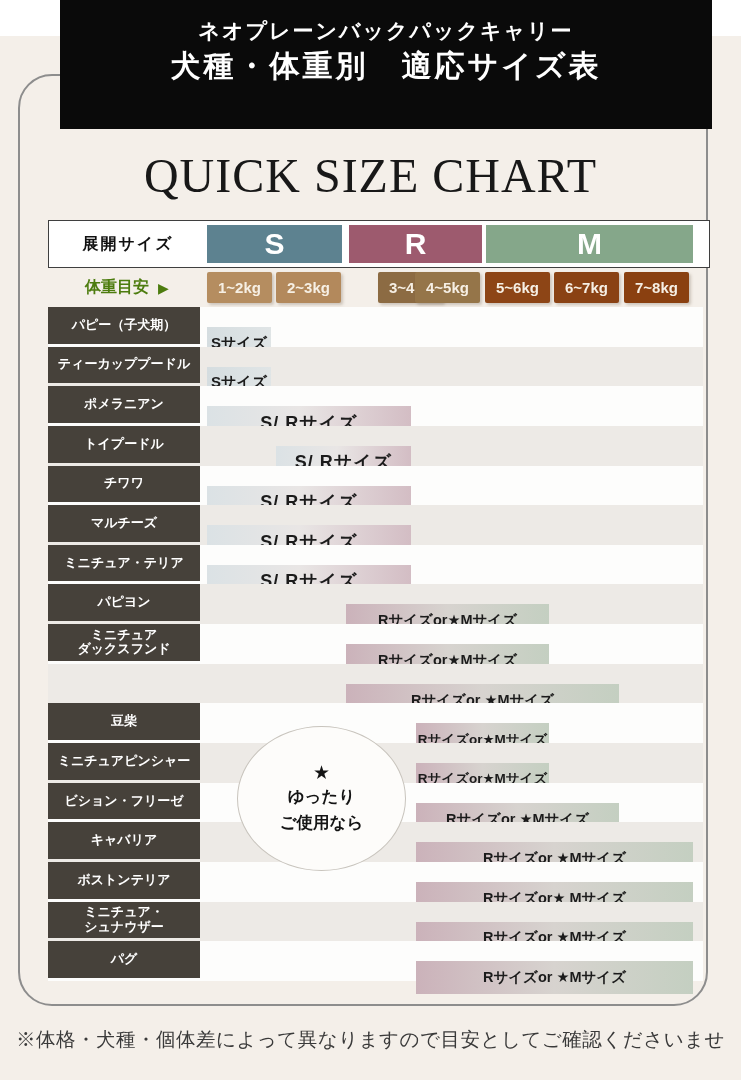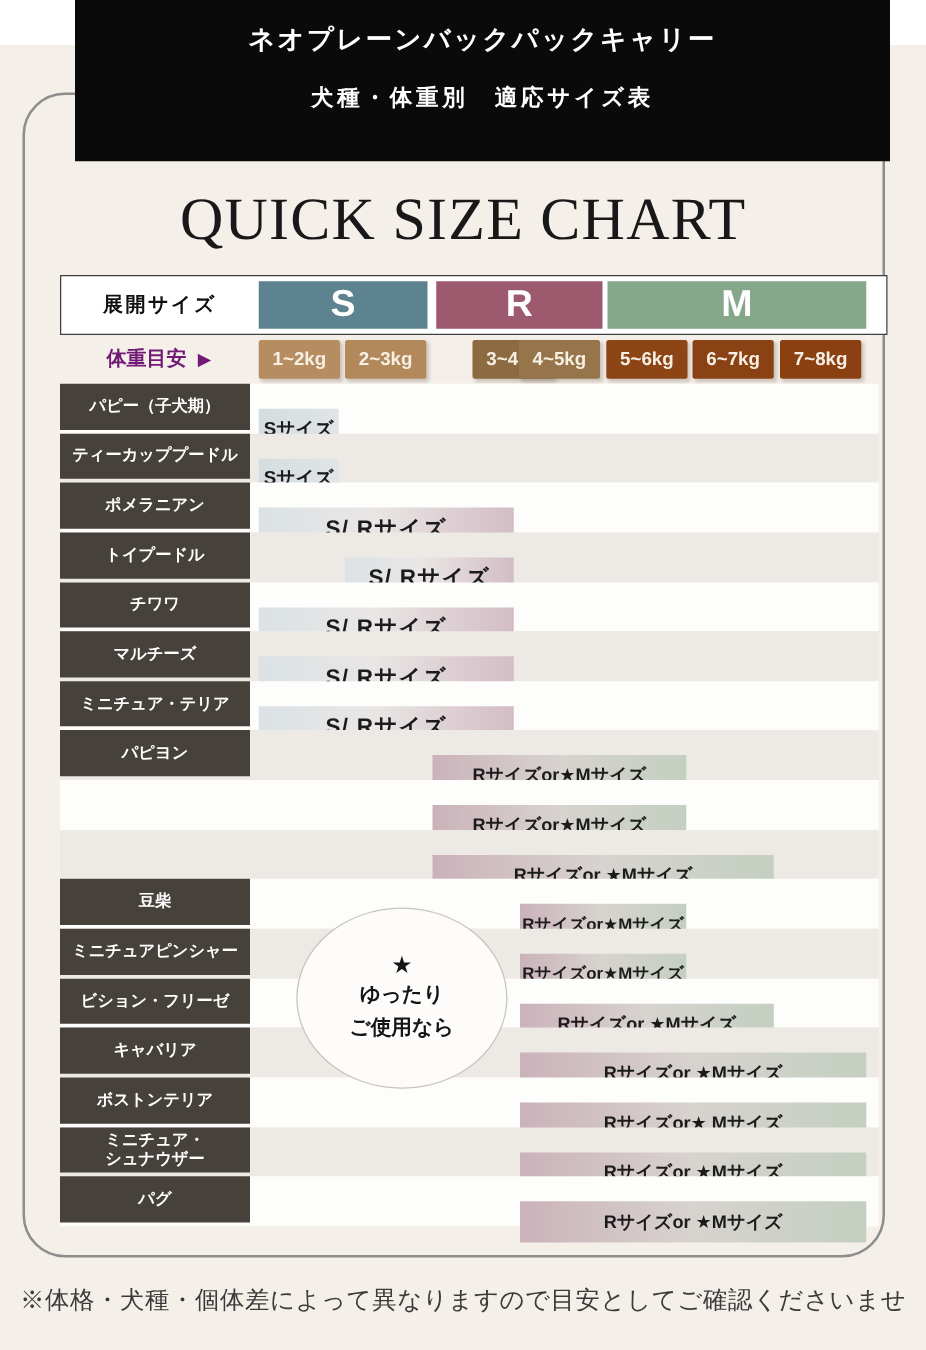--- a/index.html
+++ b/index.html
@@ -2,31 +2,31 @@
 <html><head>
 <meta charset="utf-8">
 <style>
   html,body{margin:0;padding:0;}
   body{width:741px;height:1080px;background:#ffffff;font-family:"Liberation Sans","DejaVu Sans",sans-serif;}
   .page{position:relative;width:741px;height:1080px;overflow:hidden;background:#ffffff;}
   .cream-bg{position:absolute;left:0;top:36px;width:741px;height:1044px;background:#f4efe9;}
   .card{position:absolute;left:18px;top:74px;width:690px;height:932px;border:2px solid #8d8d8d;border-radius:34px;box-sizing:border-box;}
   .banner{position:absolute;left:60px;top:0;width:652px;height:129px;background:#0a0a0a;color:#ffffff;text-align:center;box-sizing:border-box;padding-top:17px;}
   .banner-line1{font-size:21px;font-weight:bold;letter-spacing:2px;}
-  .banner-line2{font-size:18px;font-weight:bold;letter-spacing:3px;margin-top:21px;}
+  .banner-line2{font-size:30px;font-weight:bold;letter-spacing:3px;margin-top:1px;}
   .title{position:absolute;left:0;top:148px;width:741px;text-align:center;font-family:"Liberation Serif","DejaVu Serif",serif;font-size:48px;color:#181818;letter-spacing:1px;}
 
   .size-header{position:absolute;left:48px;top:220px;width:662px;height:48px;background:#ffffff;border:1px solid #3f3f3f;box-sizing:border-box;}
   .size-header-label{position:absolute;left:0;top:0;width:158px;height:100%;display:flex;align-items:center;justify-content:center;font-weight:bold;font-size:16px;color:#101010;letter-spacing:2px;}
   .shdr{position:absolute;top:4px;height:38px;display:flex;align-items:center;justify-content:center;color:#ffffff;font-size:30px;font-weight:bold;}
   .shdr-s{left:158px;width:135px;}
   .shdr-r{left:300px;width:133px;}
   .shdr-m{left:437px;width:207px;}
 
-  .weight-label{position:absolute;left:48px;top:272px;width:158px;height:31px;display:flex;align-items:center;justify-content:center;gap:9px;font-weight:bold;font-size:16px;color:#701a75;}
+  .weight-label{position:absolute;left:48px;top:272px;width:158px;height:31px;display:flex;align-items:center;justify-content:center;gap:9px;font-weight:bold;font-size:16px;color:#4d7c0f;}
   .weight-arrow{font-size:14px;}
   .badge{position:absolute;top:272px;width:65px;height:31px;display:flex;align-items:center;justify-content:center;color:#f6efe4;font-weight:bold;font-size:15px;border-radius:2px;box-shadow:2px 2px 3px rgba(90,70,50,0.25);}
   .badge-0{left:207px;} .badge-1{left:276px;} .badge-2{left:346px;} .badge-3{left:415px;}
   .badge-4{left:485px;} .badge-5{left:554px;} .badge-6{left:624px;}
 
   .rows{position:absolute;left:0;top:307px;width:741px;}
   .row{position:relative;height:39.65px;}
   .stripe{position:absolute;left:48px;top:0;width:655px;height:100%;}
   .row.odd .stripe{background:#fdfdfc;}
   .row.even .stripe{background:#edeae6;}
@@ -119,20 +119,22 @@
       <div class="breed">ミニチュア・テリア</div>
       <div class="bar bar-sr pos-c1-3">S/ Rサイズ</div>
     </div>
     <div class="row even">
       <div class="stripe"></div>
       <div class="breed">パピヨン</div>
       <div class="bar bar-rm pos-c3-5">Rサイズor★Mサイズ</div>
     </div>
     <div class="row odd">
       <div class="stripe"></div>
+      <div class="breed">ミニチュア
+ダックスフンド</div>
       <div class="bar bar-rm pos-c3-5">Rサイズor★Mサイズ</div>
     </div>
     <div class="row even">
       <div class="stripe"></div>
       <div class="bar bar-rm pos-c3-6">Rサイズor ★Mサイズ</div>
     </div>
     <div class="row odd">
       <div class="stripe"></div>
       <div class="breed">豆柴</div>
       <div class="bar bar-rm pos-c4-5">Rサイズor★Mサイズ</div>

